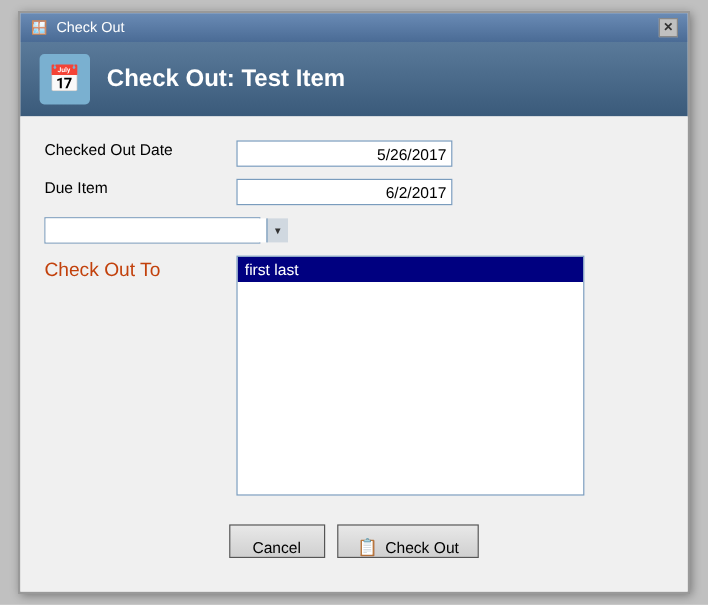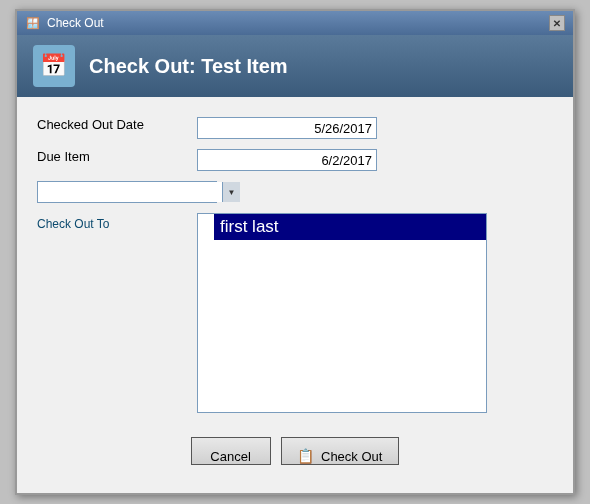--- a/index.html
+++ b/index.html
@@ -160,41 +160,40 @@
 
     .checkout-to-row {
       display: flex;
       align-items: flex-start;
       margin-bottom: 16px;
       margin-top: 8px;
     }
 
     .checkout-to-label {
       width: 160px;
-      font-size: 12px;
-      color: #0c4a6e;
+      font-size: 16px;
+      color: #c2410c;
       flex-shrink: 0;
       padding-top: 4px;
     }
 
     .checkout-to-list {
       width: 290px;
       height: 200px;
       border: 1px solid #7a9cbd;
       background: white;
       overflow-y: auto;
     }
 
     .list-item-selected {
       background: #000080;
       color: white;
       padding: 3px 6px;
-      font-size: 17px;
-      cursor: pointer;
-      margin-left: 16px;
+      font-size: 13px;
+      cursor: pointer;
     }
 
     .button-row {
       display: flex;
       justify-content: center;
       gap: 10px;
       padding: 8px 0 12px 0;
     }
 
     .btn {

